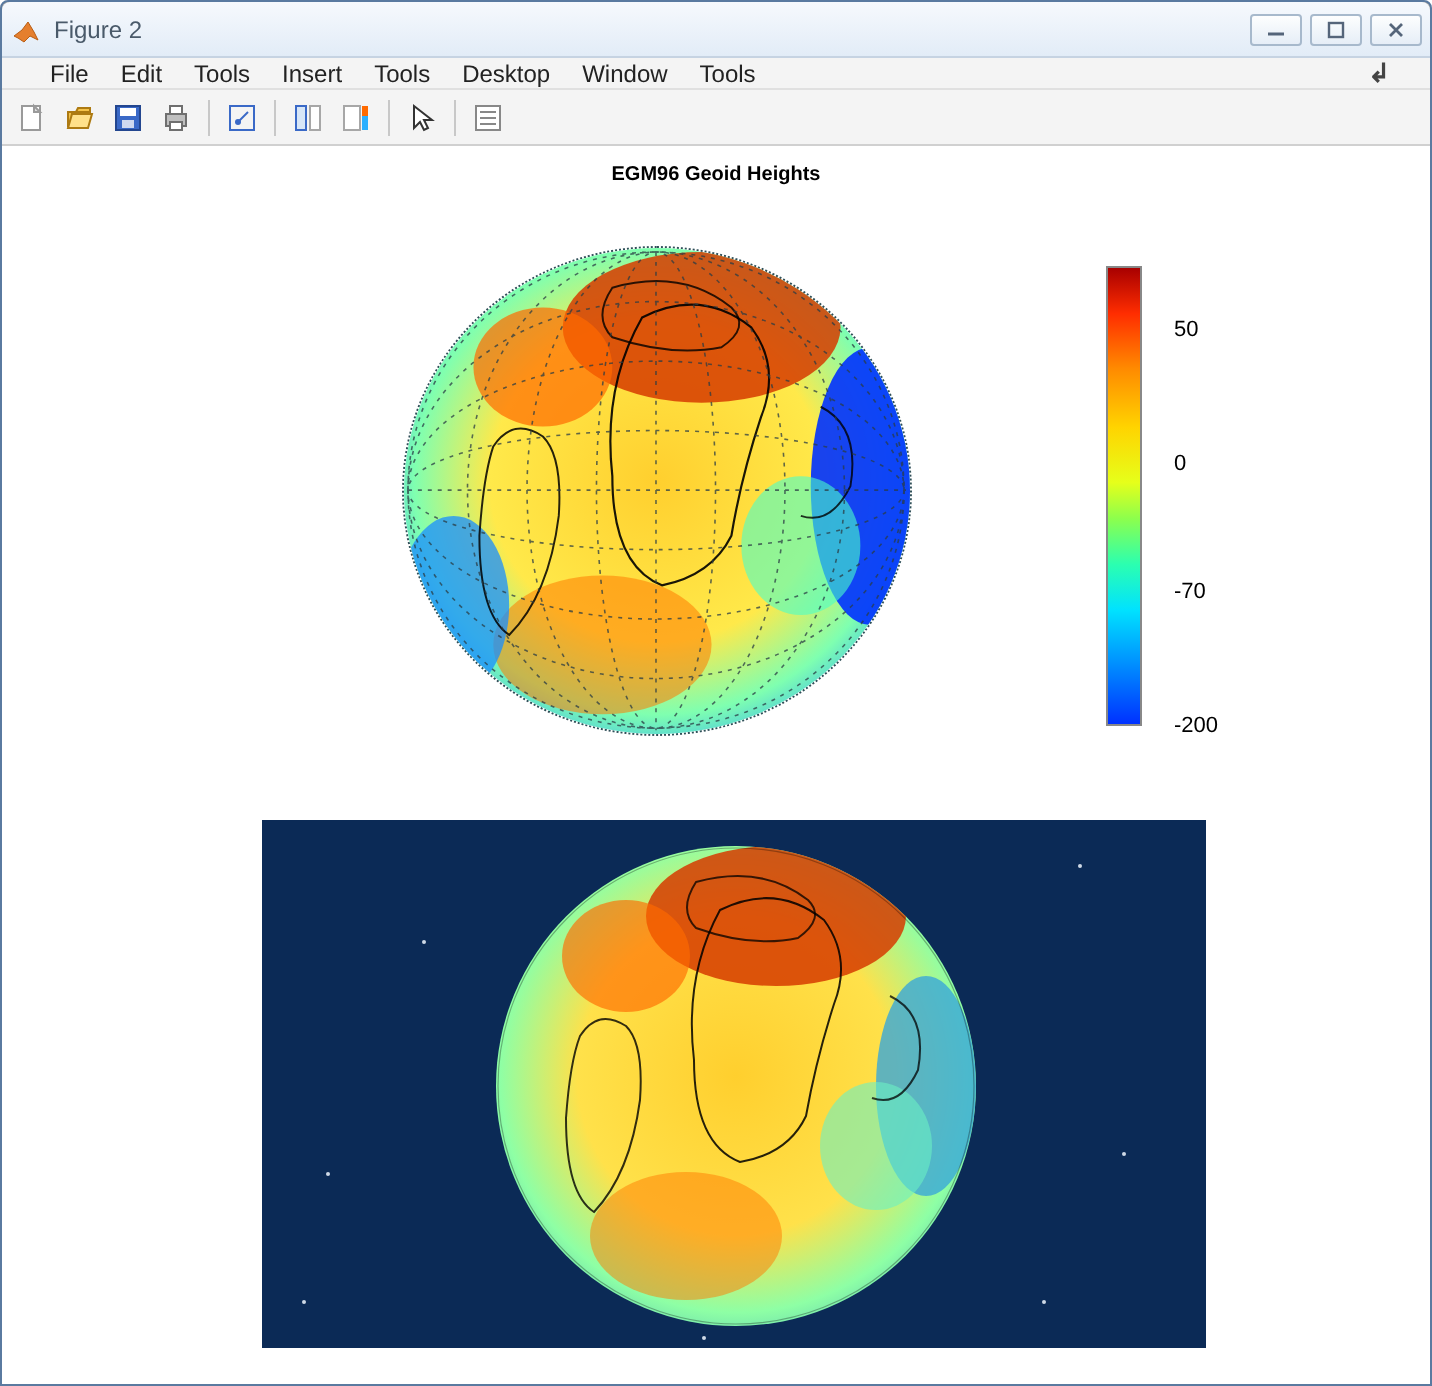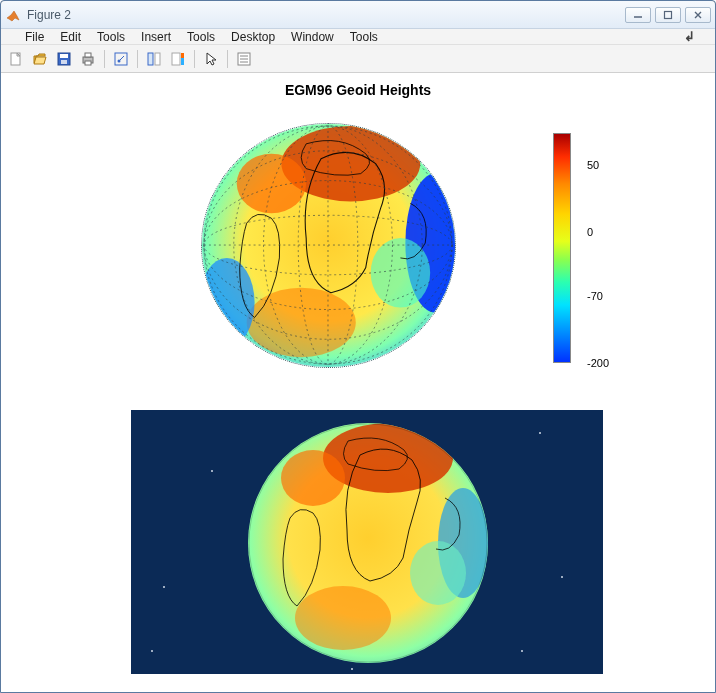--- a/index.html
+++ b/index.html
@@ -17,21 +17,21 @@
   .menu-item { padding: 2px 8px; cursor: default; }
   .menu-spacer { flex: 1; }
   .undock { font-size: 13px; font-weight: bold; color: #444; padding: 0 4px; }
 
   .toolbar { height: 28px; background: #f4f4f4; border-bottom: 1px solid #d0d0d0; display: flex; align-items: center; padding: 0 4px; gap: 2px; }
   .tbtn { width: 22px; height: 22px; display: flex; align-items: center; justify-content: center; border: 1px solid transparent; border-radius: 2px; cursor: default; }
   .tsep { width: 1px; height: 18px; background: #c8c8c8; margin: 0 3px; }
 
   .canvas { flex: 1; background: #fff; position: relative; padding-top: 4px; }
 
-  .plot-title { text-align: center; font-size: 14px; font-weight: bold; color: #000; line-height: 1.3; margin-top: 4px; }
+  .plot-title { text-align: center; font-size: 10px; font-weight: bold; color: #000; line-height: 1.3; margin-top: 4px; }
 
   .top-axes { position: absolute; left: 160px; top: 50px; width: 460px; height: 260px; }
   .globe-top { position: absolute; left: 40px; top: 0px; width: 255px; height: 245px; border-radius: 50%; overflow: hidden; border: 1px dotted #2f4f58; }
 
   .globe-fill { position:absolute; inset:0; }
   .dotted-grid { position:absolute; inset:0; }
 
   .colorbar-wrap { position: absolute; right: 0px; top: 10px; width: 68px; height: 232px; }
   .colorbar { width: 18px; height: 230px; background: linear-gradient(to bottom,
       #a80000 0%, #ff2d00 10%, #ff8a00 22%, #ffd400 35%, #e6ff1a 47%,

